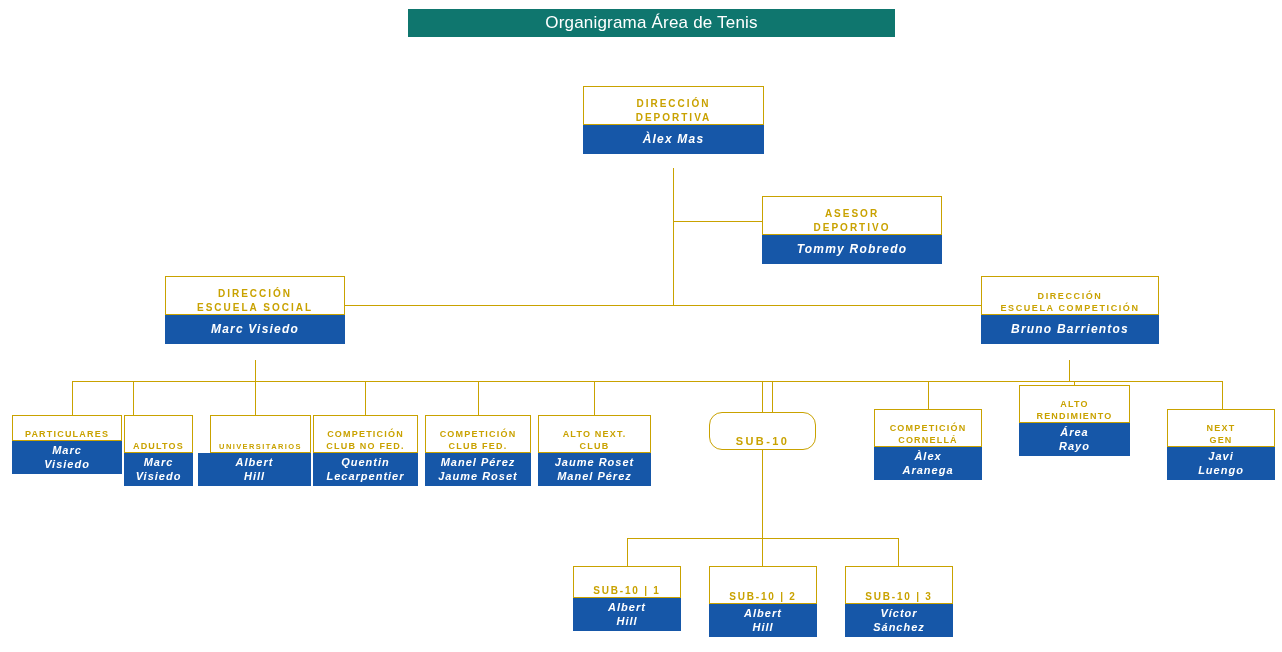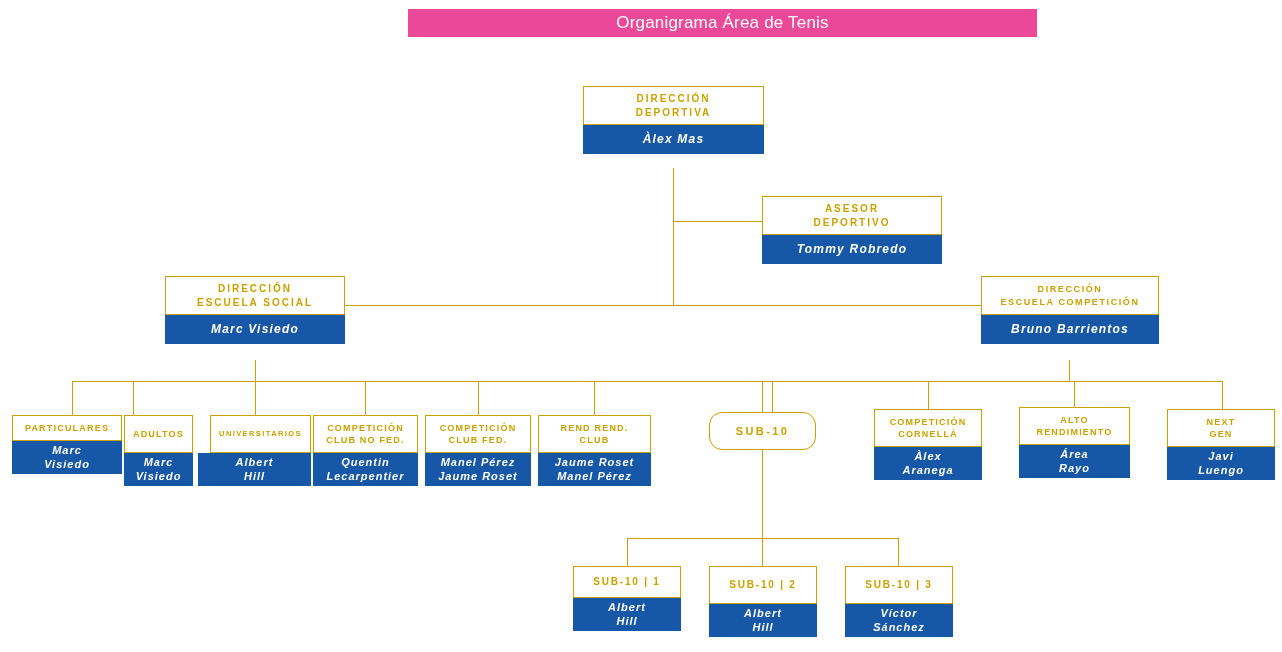--- a/index.html
+++ b/index.html
@@ -13,40 +13,40 @@
     width:1282px;
     height:652px;
     background:#ffffff;
     overflow:hidden;
   }
 
   
   .title-bar{
     position:absolute;
     left:408px; top:9px;
-    width:629px; height:28px;
-    background:#ec4899;
+    width:487px; height:28px;
+    background:#0f766e;
     color:#ffffff;
     font-size:17px;
     display:flex;
     align-items:center;
     justify-content:center;
     letter-spacing:0.2px;
   }
 
   
   .node{ position:absolute; }
   .node .head{
     box-sizing:border-box;
     border:1.4px solid #c9a200;
     background:#ffffff;
     color:#c9a200;
     font-weight:bold;
     display:flex;
-    align-items:center;
+    align-items:flex-end;
     justify-content:center;
     text-align:center;
     line-height:1.35;
     letter-spacing:2px;
     font-size:10px;
   }
   .node .name{
     box-sizing:border-box;
     background:#1657a8;
     color:#ffffff;
@@ -222,21 +222,21 @@
       <div>
         <span>Manel Pérez</span>
         <span>Jaume Roset</span>
       </div>
     </div>
   </div>
 
   <div class="node ls-tight nm-sm" style="left:538px; top:415px; width:113px;">
     <div class="head" style="height:38px;">
       <div>
-        <span>REND REND.</span>
+        <span>ALTO NEXT.</span>
         <span>CLUB</span>
       </div>
     </div>
     <div class="name" style="height:33px;">
       <div>
         <span>Jaume Roset</span>
         <span>Manel Pérez</span>
       </div>
     </div>
   </div>
@@ -255,21 +255,21 @@
       </div>
     </div>
     <div class="name" style="height:33px;">
       <div>
         <span>Àlex</span>
         <span>Aranega</span>
       </div>
     </div>
   </div>
 
-  <div class="node ls-tight nm-sm" style="left:1019px; top:407px; width:111px;">
+  <div class="node ls-tight nm-sm" style="left:1019px; top:385px; width:111px;">
     <div class="head" style="height:38px;">
       <div>
         <span>ALTO</span>
         <span>RENDIMIENTO</span>
       </div>
     </div>
     <div class="name" style="height:33px;">
       <div>
         <span>Área</span>
         <span>Rayo</span>

